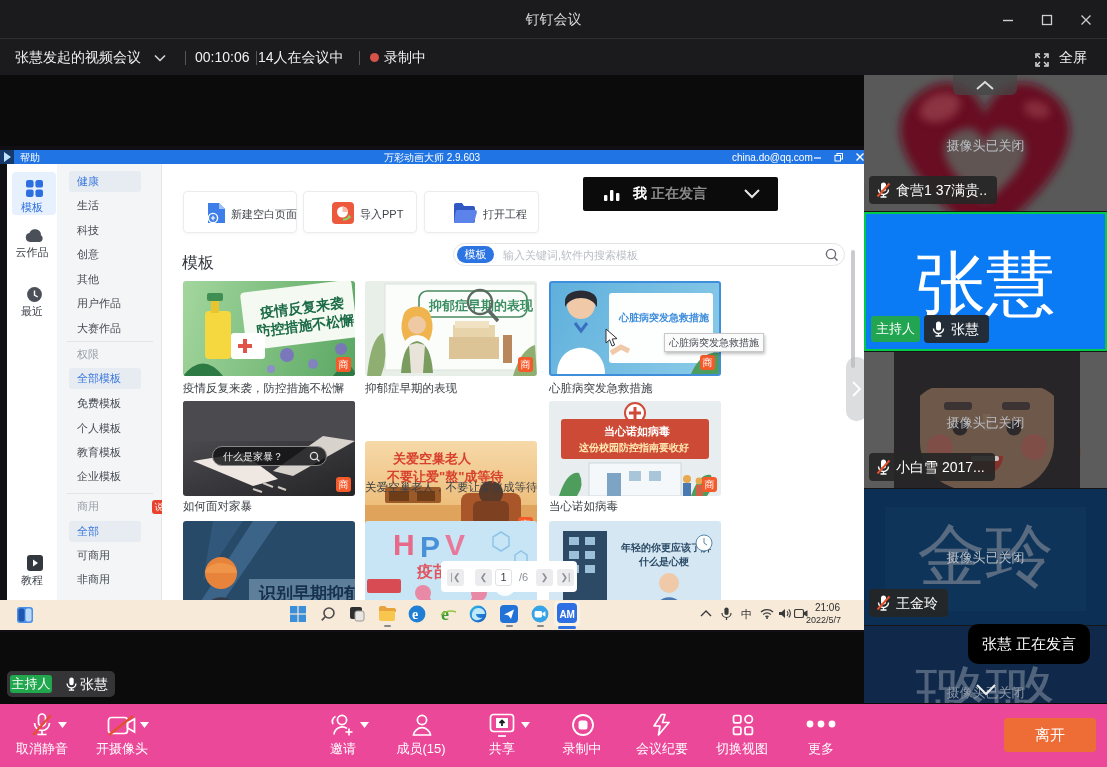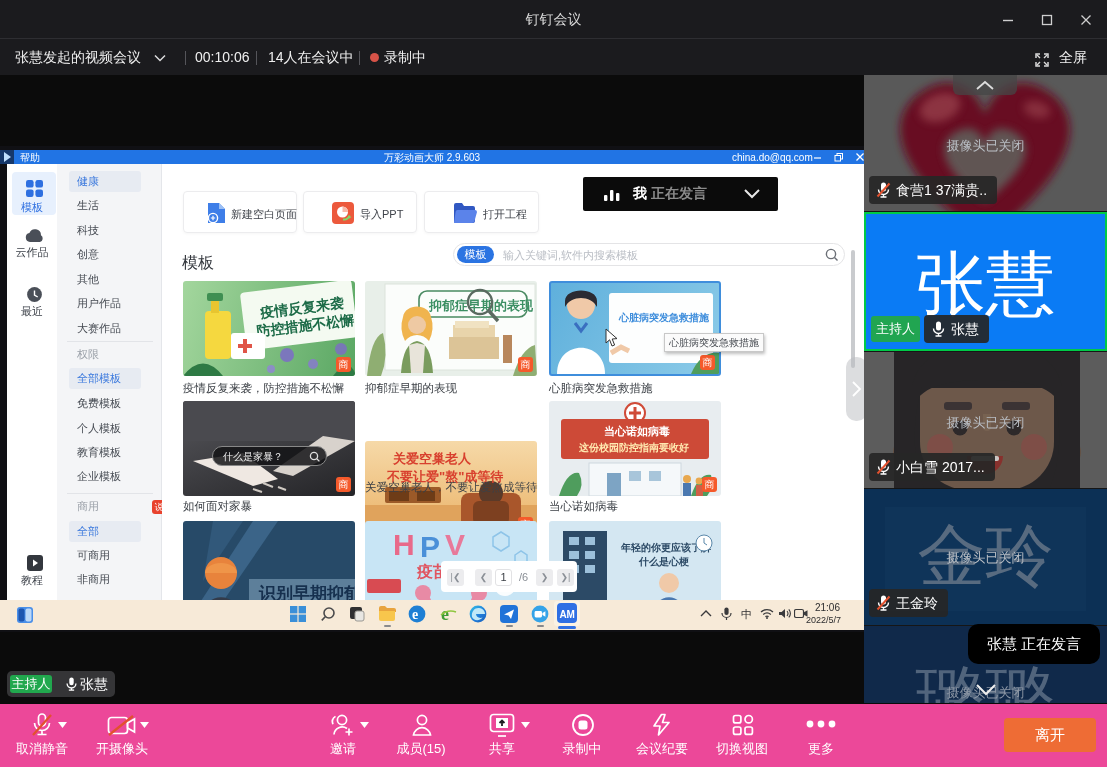--- a/index.html
+++ b/index.html
@@ -63,21 +63,21 @@
 </div>
 
 <div class="abs" id="infobar">
   <div class="abs" style="left:15px;top:10px;color:#efefef;font-size:14px;">张慧发起的视频会议</div>
   <svg class="abs" style="left:153px;top:13px" width="14" height="12" viewBox="0 0 14 12">
       <path d="M2 3.5l5 5 5-5" fill="none" stroke="#dcdcdc" stroke-width="1.5"></path>
     </svg>
   <div class="abs vdiv" style="left:185px;top:12px"></div>
   <div class="abs" style="left:195px;top:10px;color:#efefef;font-size:14px;">00:10:06</div>
   <div class="abs vdiv" style="left:256px;top:12px"></div>
-  <div class="abs" style="left:268px;top:10px;color:#efefef;font-size:14px;">14人在会议中</div>
+  <div class="abs" style="left:258px;top:10px;color:#efefef;font-size:14px;">14人在会议中</div>
   <div class="abs vdiv" style="left:359px;top:12px"></div>
   <div class="abs" style="left:370px;top:14px;width:9px;height:9px;border-radius:50%;background:#d75348;"></div>
   <div class="abs" style="left:384px;top:10px;color:#efefef;font-size:14px;">录制中</div>
   <svg class="abs" style="left:1035px;top:52px;top:14px;left:1035px" width="14" height="14" viewBox="0 0 14 14">
       <path d="M1 5V1h4M9 1h4v4M13 9v4H9M5 13H1V9" fill="none" stroke="#dcdcdc" stroke-width="1.5"></path>
       <path d="M2 2l3 3M12 2L9 5M12 12L9 9M2 12l3-3" stroke="#dcdcdc" stroke-width="1.4"></path>
     </svg>
   <div class="abs" style="left:1059px;top:10px;color:#efefef;font-size:14px;">全屏</div>
 </div>
 
@@ -697,13 +697,13 @@
           <circle cx="4" cy="4" r="3.4" fill="#fff"></circle>
           <circle cx="15" cy="4" r="3.4" fill="#fff"></circle>
           <circle cx="26" cy="4" r="3.4" fill="#fff"></circle>
         </svg>
       </div>
     <div class="lab">更多</div>
   </div>
 </div>
 <div class="abs" id="leavebtn">离开</div>
 
-<div class="abs" style="left:968px;top:624px;width:132px;height:40px;background:#000;border-radius:10px;color:#fff;font-size:15px;text-align:center;line-height:40px;z-index:60;">张慧  正在发言</div>
+<div class="abs" style="left:968px;top:624px;width:122px;height:40px;background:#000;border-radius:10px;color:#fff;font-size:15px;text-align:center;line-height:40px;z-index:60;">张慧  正在发言</div>
 
 </body></html>

